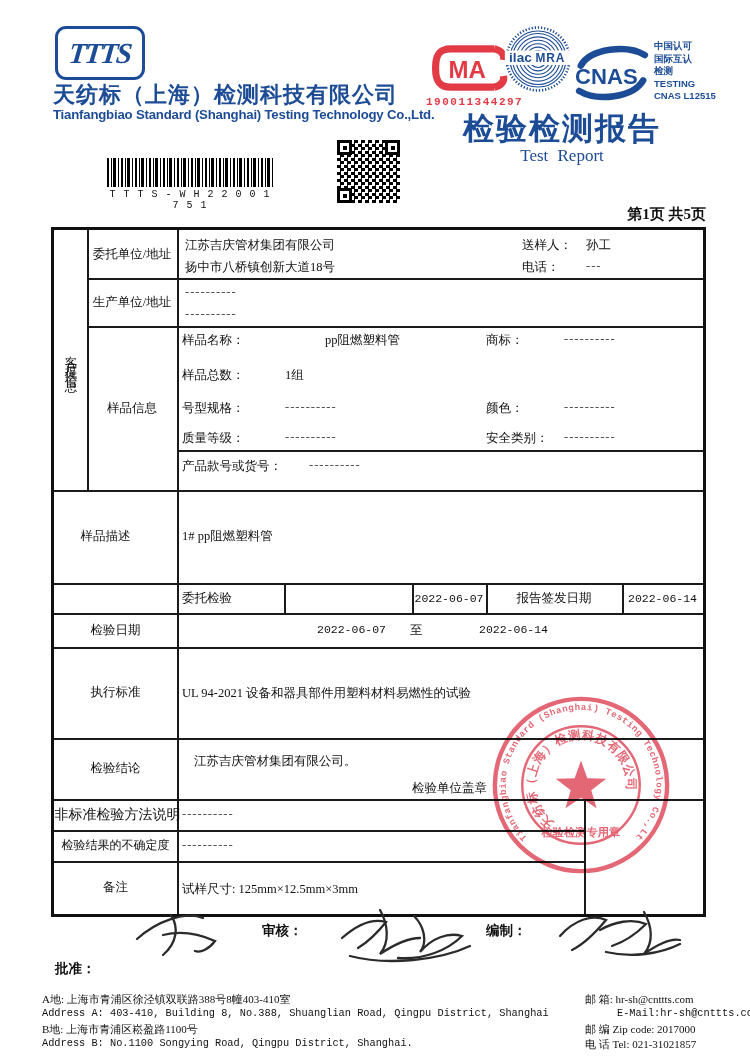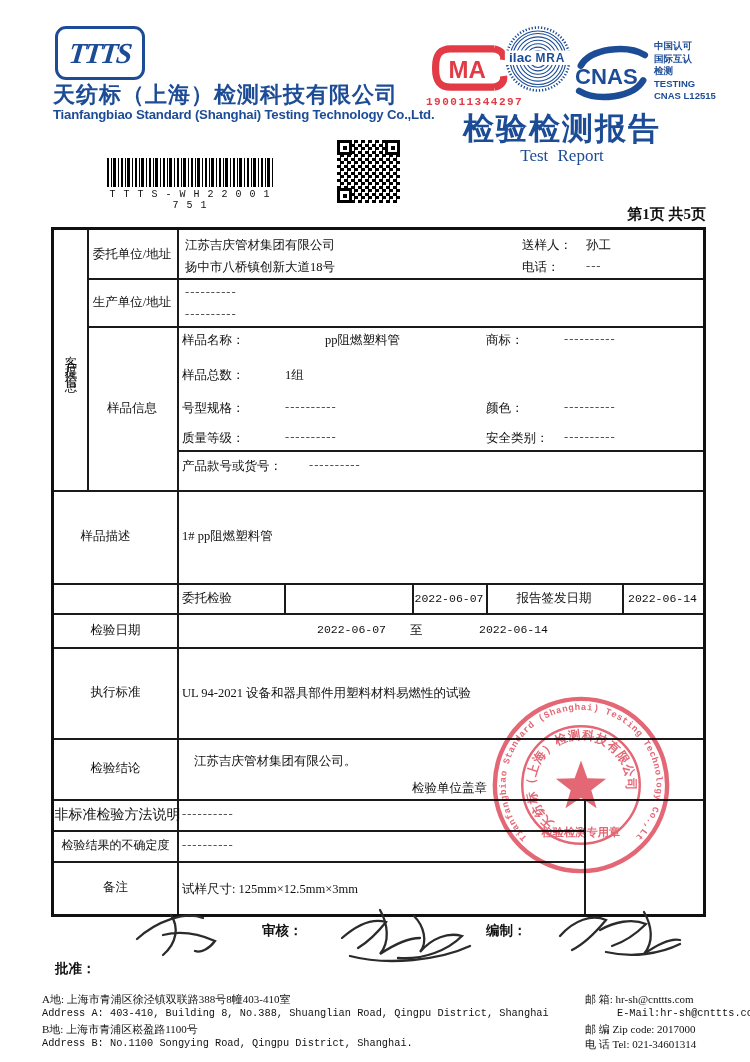--- a/index.html
+++ b/index.html
@@ -243,15 +243,15 @@
     </svg>
   </div>
 
   <div class="abs foot-cn" style="left:42px;top:992px;">A地: 上海市青浦区徐泾镇双联路388号8幢403-410室</div>
   <div class="abs foot-en" style="left:42px;top:1007px;">Address A: 403-410, Building 8, No.388, Shuanglian Road, Qingpu District, Shanghai</div>
   <div class="abs foot-cn" style="left:42px;top:1022px;">B地: 上海市青浦区崧盈路1100号</div>
   <div class="abs foot-en" style="left:42px;top:1037px;">Address B: No.1100 Songying Road, Qingpu District, Shanghai.</div>
   <div class="abs foot-cn" style="left:585px;top:992px;">邮 箱: hr-sh@cnttts.com</div>
   <div class="abs foot-en" style="left:585px;top:1007px;margin-left:32px;">E-Mail:hr-sh@cnttts.com</div>
   <div class="abs foot-cn" style="left:585px;top:1022px;">邮 编 Zip code: 2017000</div>
-  <div class="abs foot-cn" style="left:585px;top:1037px;">电 话 Tel: 021-34601314</div>
+  <div class="abs foot-cn" style="left:585px;top:1037px;">电 话 Tel: 021-31021857</div>
 
 </div>
 
 </body></html>

